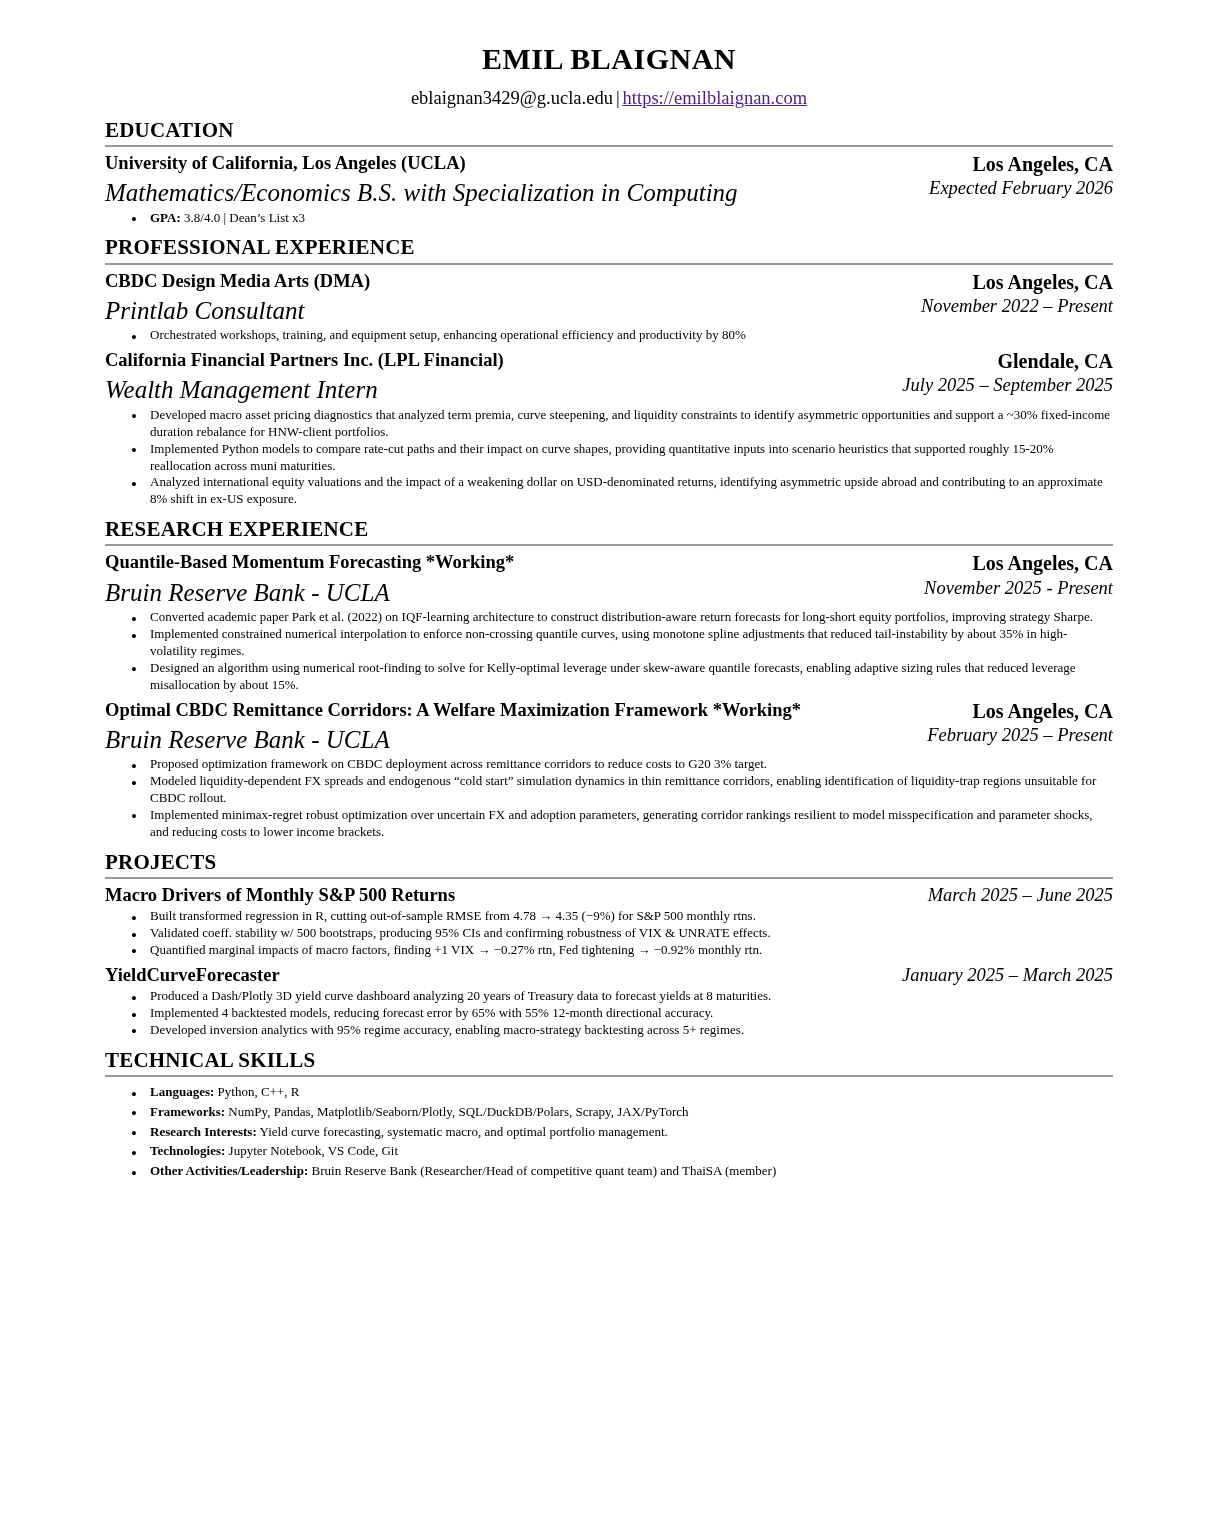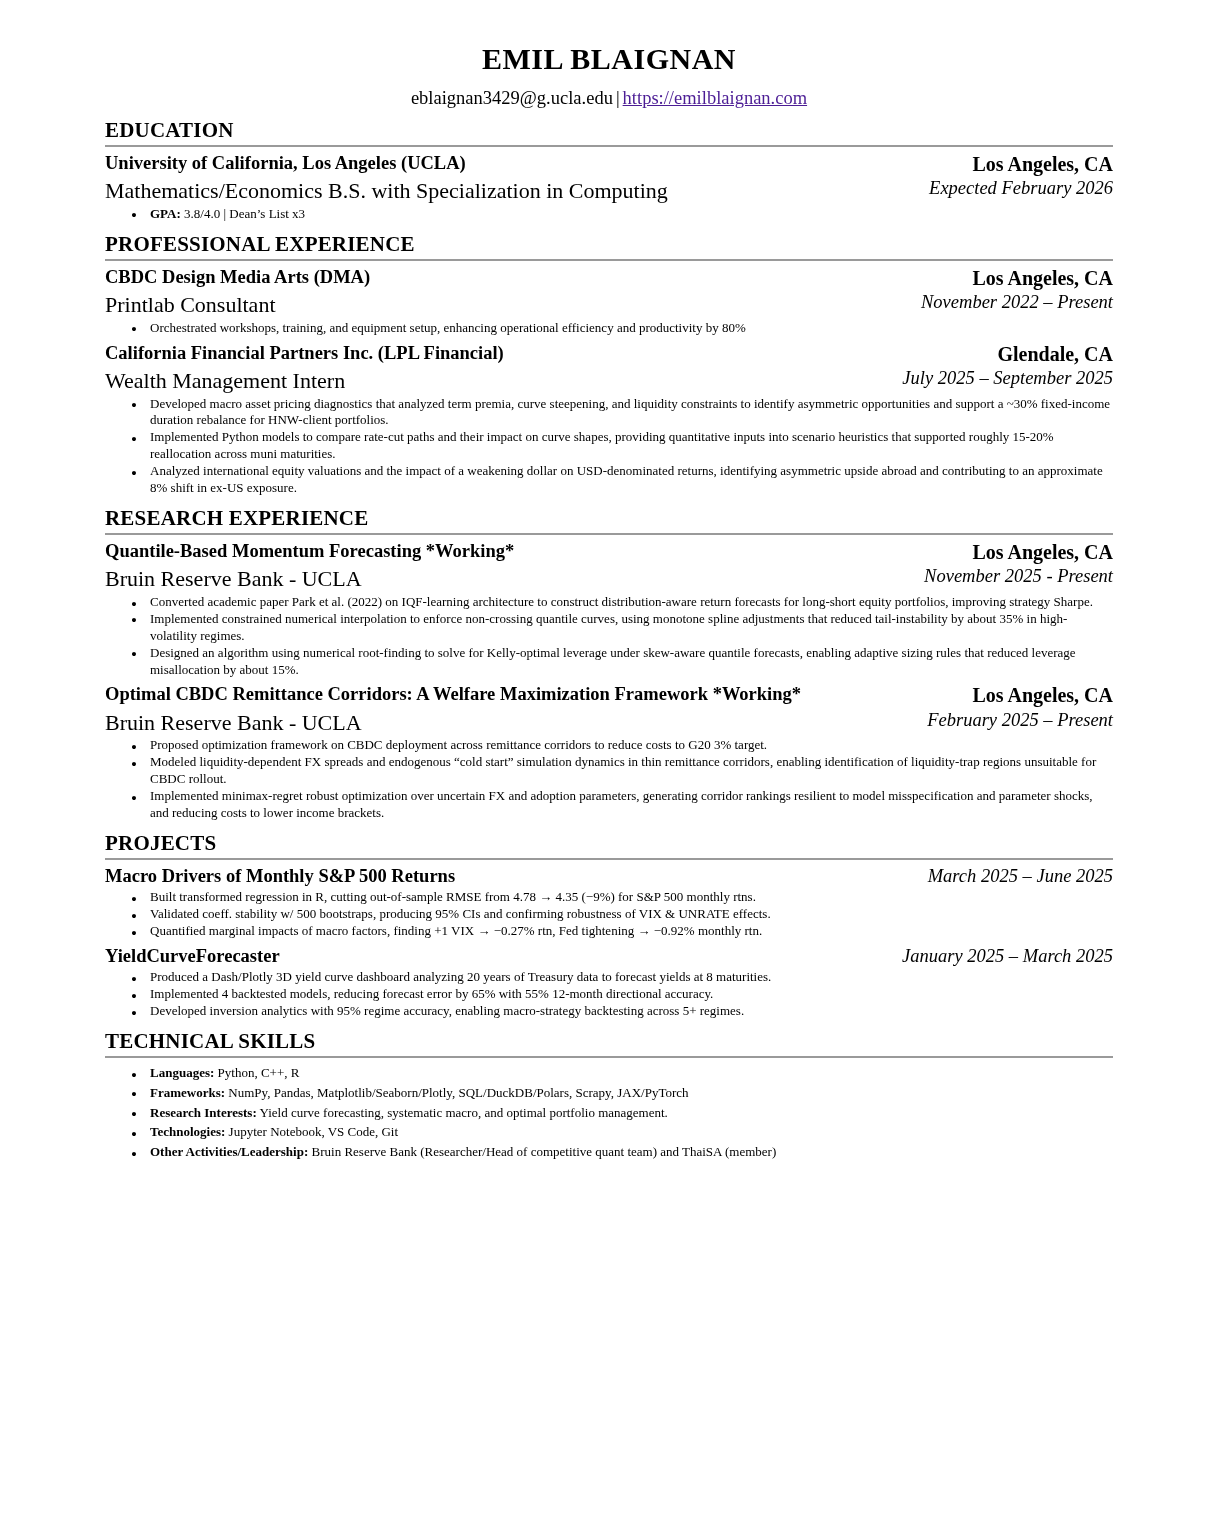--- a/index.html
+++ b/index.html
@@ -69,21 +69,22 @@
     font-size: 18.5px;
     font-weight: bold;
   }
   .loc {
     font-size: 20px;
     font-weight: bold;
     white-space: nowrap;
     padding-left: 14px;
   }
   .role {
-    font-size: 22px;
+    font-size: 25px;
+    font-style: italic;
   }
   .date {
     font-size: 18.5px;
     font-style: italic;
     white-space: nowrap;
     padding-left: 14px;
   }
 
   
   ul.bullets {

